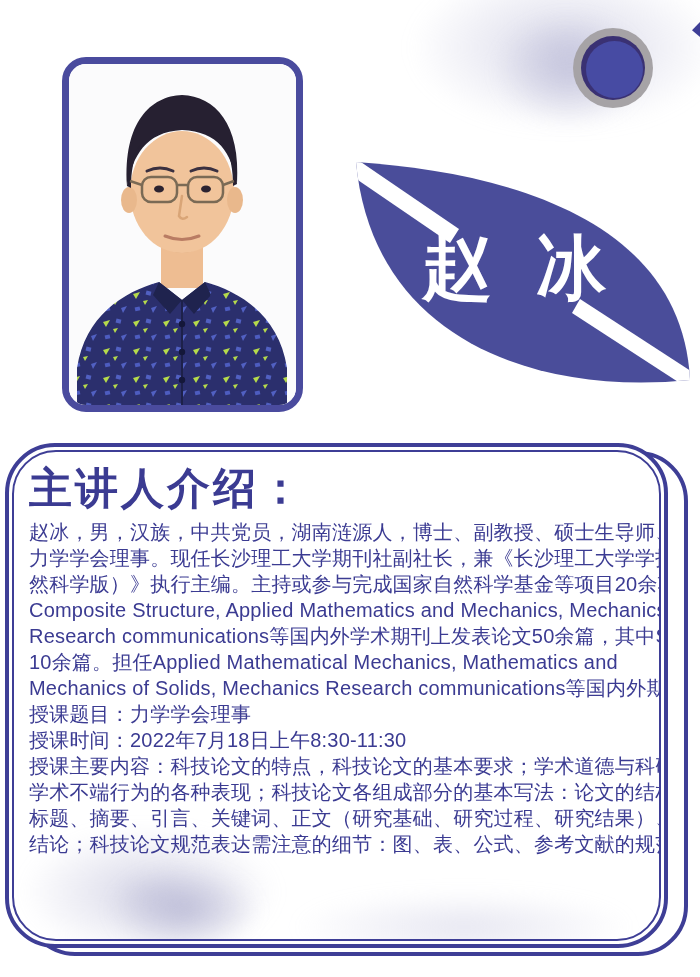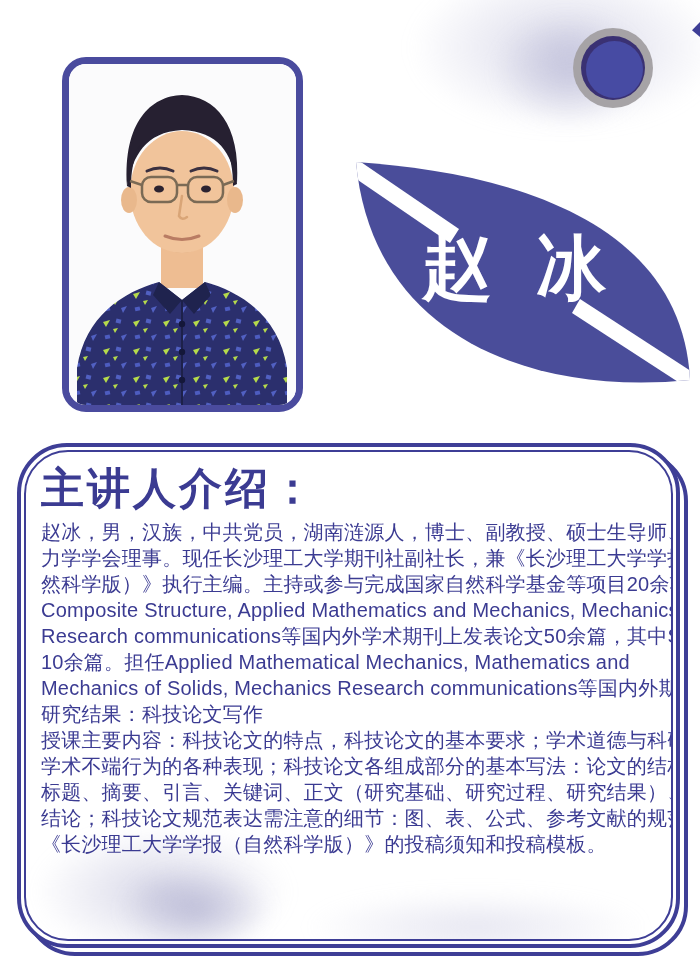--- a/index.html
+++ b/index.html
@@ -50,21 +50,21 @@
     letter-spacing:44px; margin-right:-44px; transform:translate(-8px,-4px);
     white-space:nowrap;
   }
 
   
   .intro-shadow {
     position:absolute; left:25px; top:451px; width:663px; height:505px;
     box-sizing:border-box; border:4px solid #3e3e96; border-radius:50px;
   }
   .intro-box {
-    position:absolute; left:17px; top:443px; width:663px; height:505px;
+    position:absolute; left:5px; top:443px; width:663px; height:505px;
     box-sizing:border-box; border:4px solid #3e3e96; border-radius:50px;
     background:#ffffff;
   }
   .intro-inner {
     position:absolute; left:3px; top:3px; right:3px; bottom:3px;
     border:2px solid #3e3e96; border-radius:44px;
     padding:10px 10px 0 15px; box-sizing:border-box; overflow:hidden;
   }
   .intro-content { position:relative; z-index:1; }
   .intro-title {
@@ -177,27 +177,27 @@
 
         <div class="intro-line">赵冰，男，汉族，中共党员，湖南涟源人，博士、副教授、硕士生导师、中国</div>
             <div class="intro-line">力学学会理事。现任长沙理工大学期刊社副社长，兼《长沙理工大学学报（自</div>
             <div class="intro-line">然科学版）》执行主编。主持或参与完成国家自然科学基金等项目20余项。在</div>
             <div class="intro-line">Composite Structure, Applied Mathematics and Mechanics, Mechanics</div>
             <div class="intro-line">Research communications等国内外学术期刊上发表论文50余篇，其中SCI论文</div>
             <div class="intro-line">10余篇。担任Applied Mathematical Mechanics, Mathematics and</div>
             <div class="intro-line">Mechanics of Solids, Mechanics Research communications等国内外期刊审</div>
           </div>
 
-        <div class="intro-line">研究结果：科技论文写作</div>
+        <div class="intro-line">授课题目：力学学会理事</div>
+        <div class="intro-line">授课时间：2022年7月18日上午8:30-11:30</div>
 
         <div>
 
         <div class="intro-line">授课主要内容：科技论文的特点，科技论文的基本要求；学术道德与科研诚信、</div>
             <div class="intro-line">学术不端行为的各种表现；科技论文各组成部分的基本写法：论文的结构、</div>
             <div class="intro-line">标题、摘要、引言、关键词、正文（研究基础、研究过程、研究结果）、讨论</div>
             <div class="intro-line">结论；科技论文规范表达需注意的细节：图、表、公式、参考文献的规范表达；</div>
-            <div class="intro-line">《长沙理工大学学报（自然科学版）》的投稿须知和投稿模板。</div>
           </div>
       </div>
     </div>
   </div>
 
 </div>
 
 </body></html>

